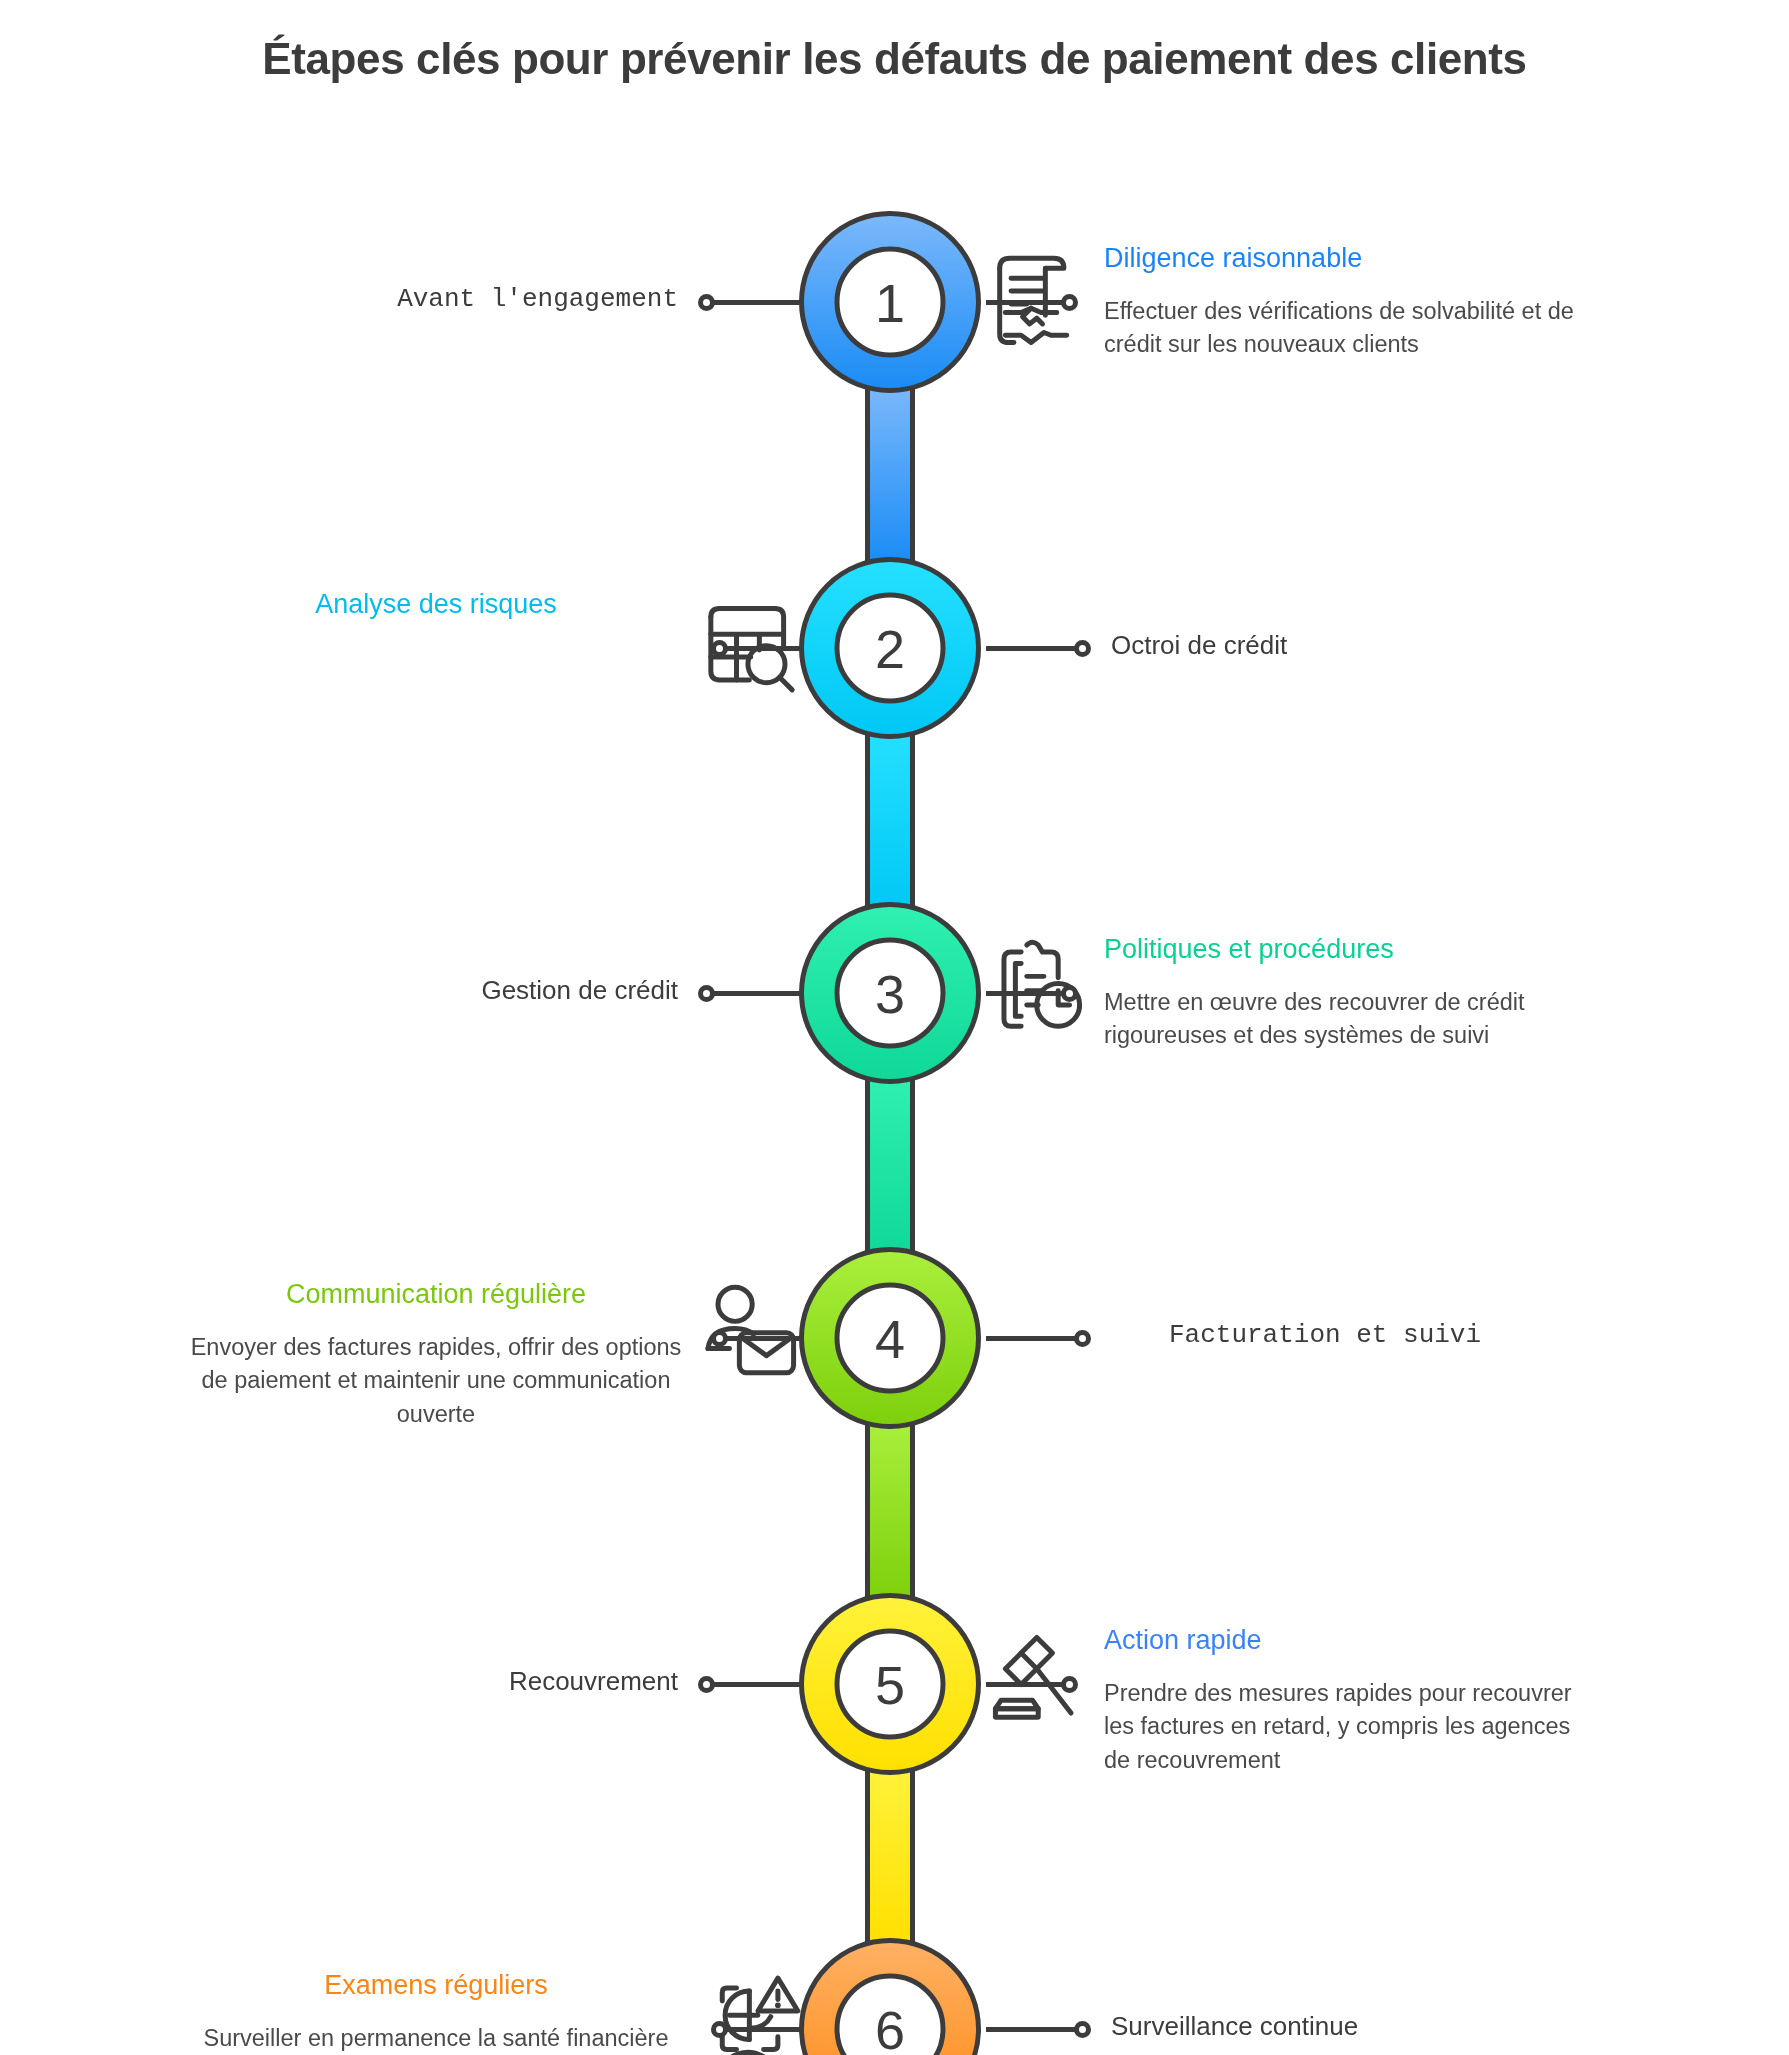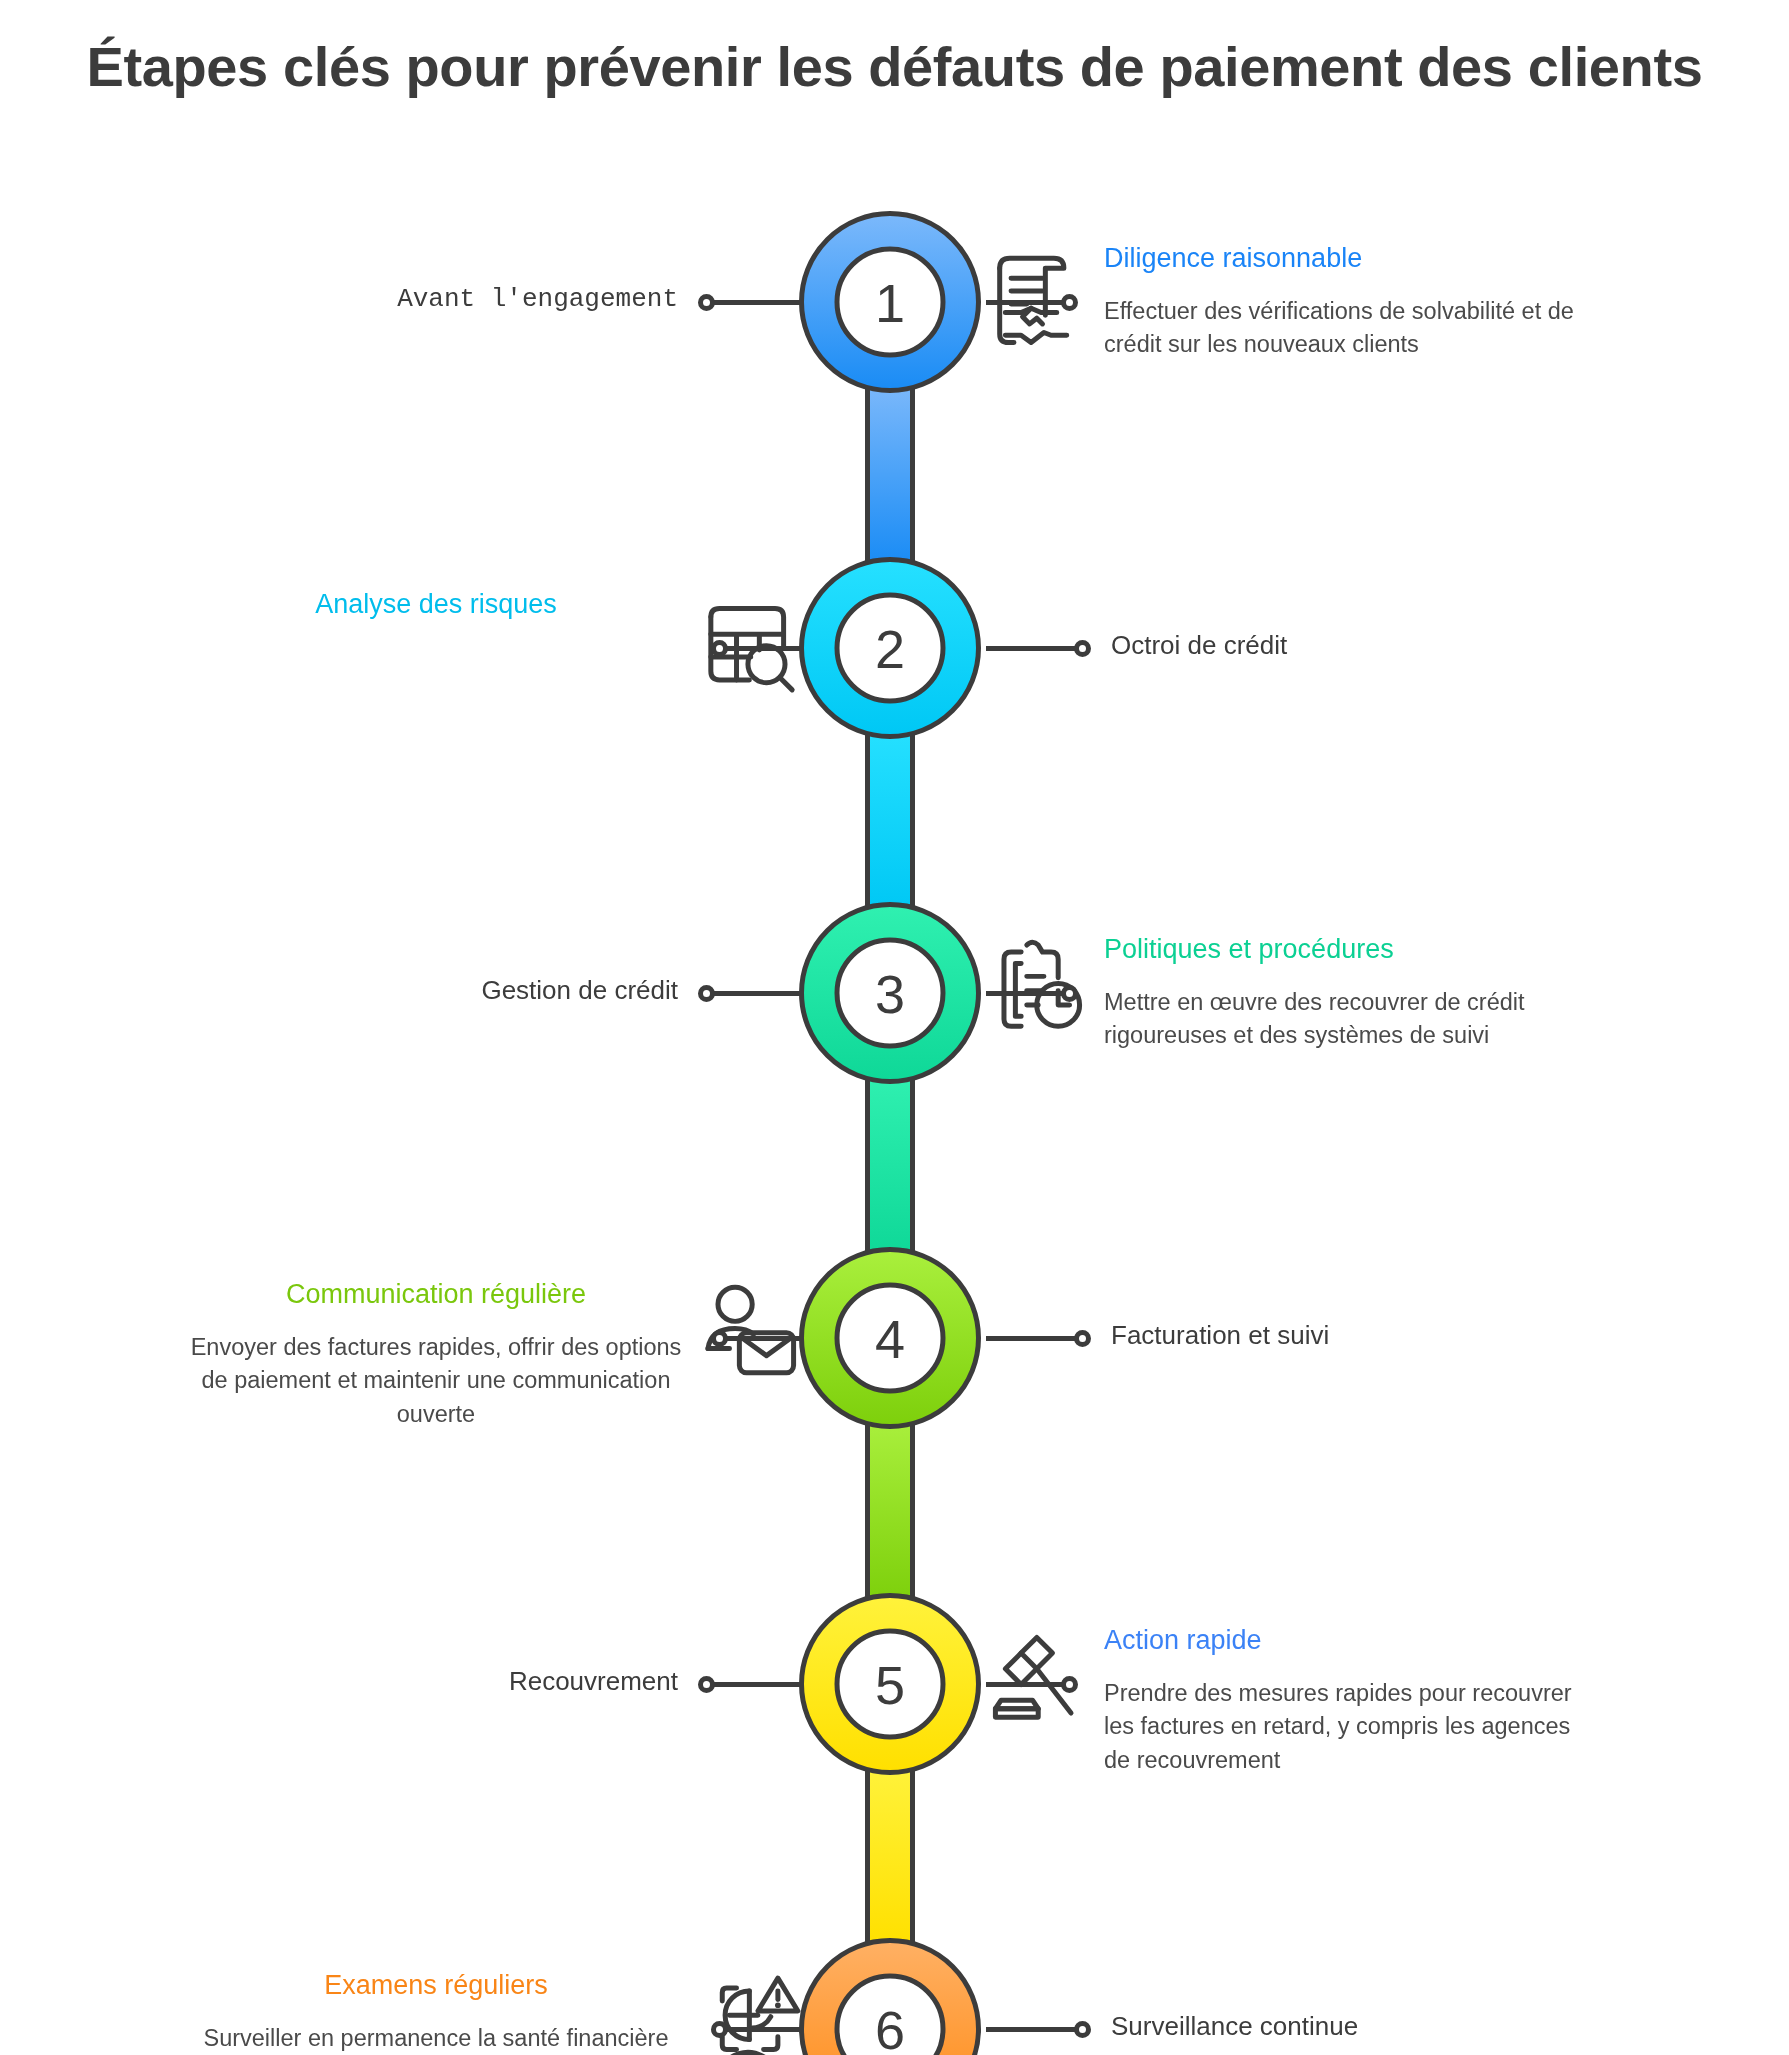--- a/index.html
+++ b/index.html
@@ -17,21 +17,21 @@
     background: #ffffff;
   }
 
   
   .title {
     position: absolute;
     top: 34px;
     left: 0;
     width: 1789px;
     text-align: center;
-    font-size: 56px;
+    font-size: 44px;
     font-weight: bold;
     color: #3c3c3c;
     letter-spacing: -0.4px;
   }
 
   
   .timeline {
     position: absolute;
     top: 199px;
     left: 0;
@@ -241,21 +241,21 @@
       </div>
       <div class="connector" style="top: 1223px; height: 177px; background: linear-gradient(rgb(169, 239, 60), rgb(126, 208, 12));"></div>
       <div class="step" style="top: 1139px;">
         <div class="node" style="background: linear-gradient(rgb(169, 239, 60), rgb(126, 208, 12));">
           <div class="node-inner">
             <span class="node-num">4</span>
           </div>
         </div>
         <div class="leader leader-right" style="width: 96px;"></div>
         <div class="dot" style="left: 1074px;"></div>
-        <div class="side-label right" style="left: 1111px; width: 498px;">Facturation et suivi</div>
+        <div class="side-label right" style="left: 1169px; width: 498px; font-family: Liberation Mono, monospace;">Facturation et suivi</div>
         <div class="leader leader-left" style="width: 82px;"></div>
         <div class="dot" style="right: 1061px;"></div>
         <div class="block left">
           <div class="block-icon">
       <svg viewBox="0 0 150 150" width="107" height="107">
         <circle style="fill:none;stroke:#3c3c3c;stroke-width:7;stroke-linecap:round;stroke-linejoin:round" cx="52" cy="34" r="24"></circle>
         <path style="fill:none;stroke:#3c3c3c;stroke-width:7;stroke-linecap:round;stroke-linejoin:round" d="M14 96 q4-28 38-28 q16 0 26 8"></path>
         <path style="fill:none;stroke:#3c3c3c;stroke-width:7;stroke-linecap:round;stroke-linejoin:round" d="M14 96 h30"></path>
         <rect style="fill:none;stroke:#3c3c3c;stroke-width:7;stroke-linecap:round;stroke-linejoin:round" x="58" y="74" width="76" height="56" rx="10"></rect>
         <path style="fill:none;stroke:#3c3c3c;stroke-width:7;stroke-linecap:round;stroke-linejoin:round" d="M60 80 l36 26 l36 -26"></path>

